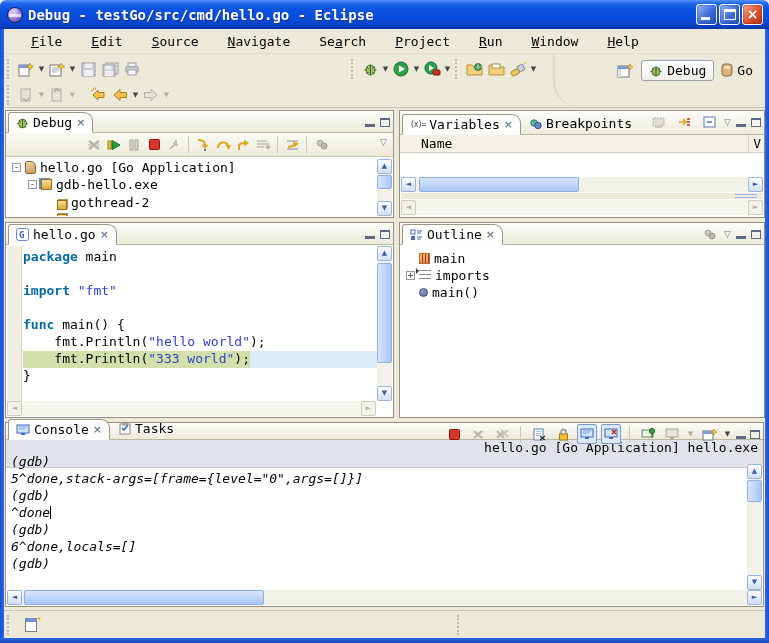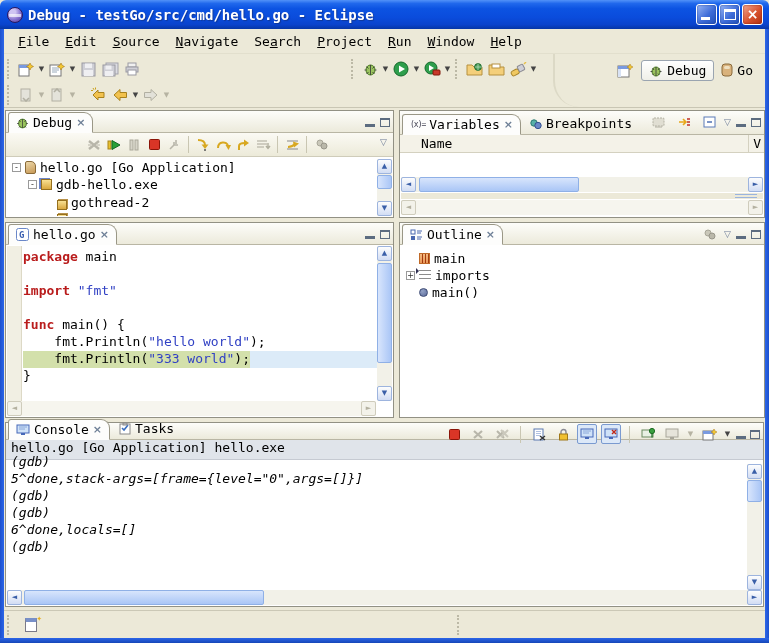--- a/index.html
+++ b/index.html
@@ -25,21 +25,21 @@
   .g-close { position:absolute; inset:0; color:#fff; font-weight:bold; font-size:14px; line-height:19px; text-align:center; font-family:"DejaVu Sans",sans-serif; }
 
   .win-edge { position:absolute; background:linear-gradient(90deg,#1c50ce,#2c66e8); }
   .edge-l { left:0; top:29px; bottom:0; width:4px; }
   .edge-r { right:0; top:29px; bottom:0; width:4px; background:linear-gradient(90deg,#2c66e8,#1c50ce); }
   .edge-b { left:0; right:0; bottom:0; height:5px; background:linear-gradient(180deg,#2c66e8,#1546b8); }
 
   
   .menubar { position:absolute; top:29px; left:4px; right:4px; height:25px; background:#ece9d8;
     display:flex; align-items:center; padding-left:6px; border-bottom:1px solid #e2dfcd;}
-  .menu-item { padding:2px 8px; cursor:default; }
+  .menu-item { padding:2px 8px; cursor:default;margin-left:13px; }
   .toolbar { position:absolute; top:54px; left:4px; right:4px; height:54px; background:#ece9d8; border-bottom:1px solid #c9c6b4; }
   .tbrow { position:absolute; left:0; right:0; display:flex; align-items:center; }
   .row1 { top:2px; height:26px; }
   .row2 { top:29px; height:23px; }
   .tbtn { width:22px; height:22px; display:flex; align-items:center; justify-content:center; position:relative; }
   .dd { width:9px; height:22px; display:flex; align-items:center; justify-content:center; color:#444; font-size:7px; font-family:"DejaVu Sans",sans-serif; }
   .dd.dis { color:#b6b3a2; }
   .handle { width:5px; height:20px; margin:0 3px; border-left:2px dotted #bcb9a6; }
   .tsep { width:1px; height:17px; background:#c9c6b2; margin:0 4px; }
   .pers-curve { position:absolute; right:186px; top:0; width:26px; height:53px;
@@ -81,26 +81,26 @@
   .imports-icon::before{ content:""; position:absolute; left:-3px; top:-2px; border:3px solid transparent; border-left-color:#335; }
   .function-icon { width:9px; height:9px; flex:none; border-radius:50%; background:radial-gradient(circle at 35% 30%,#93a2c6,#5a6a9a); border:1px solid #3c4a74; }
 
   
   .ed-content { position:absolute; left:1px; right:1px; top:23px; bottom:1px; background:#fff; }
   .ed-margin-col { position:absolute; left:0; top:0; bottom:15px; width:15px; background:#f1efe3; border-right:1px solid #ddd9c6; }
   .ed-code { position:absolute; left:16px; top:0; right:15px; bottom:15px; overflow:hidden; padding-top:3px; }
   .cl { height:17px; white-space:pre; position:relative; display:flex; }
   .cl.current { background:#dcebf8; }
   .grn { background:#d3e0ab; }
-  .kw { color:#b91c1c; font-weight:bold; }
+  .kw { color:#0369a1; font-weight:bold; }
   .str { color:#3141c4; }
   .pl { color:#000; }
 
   
-  .con-header { height:20px; background:#e0e4ea; border-bottom:1px solid #c6cad2; padding:0 5px; line-height:15px; white-space:nowrap; overflow:hidden; }
+  .con-header { height:28px; background:#e0e4ea; border-bottom:1px solid #c6cad2; padding:0 5px; line-height:15px; white-space:nowrap; overflow:hidden;text-align:right; }
   .con-body { position:absolute; left:1px; right:16px; top:41px; bottom:16px; overflow:hidden; padding-left:4px; }
   .con-line { height:17px; white-space:pre;font-style:italic; }
   .caret { display:inline-block; width:1px; height:13px; background:#000; vertical-align:-2px; }
 
   
   .sb { position:absolute; background:#f2f1e8; font-family:"DejaVu Sans",sans-serif; }
   .sb .btn { position:absolute; width:15px; height:15px; background:linear-gradient(180deg,#fdfdfd,#d2ddf4);
     border:1px solid #9db4de; border-radius:2px; color:#3a5fa8; font-size:7px; text-align:center; line-height:13px; }
   .sb .thumb { position:absolute; background:linear-gradient(90deg,#d8e5fc,#aac6f6); border:1px solid #8fb0e6; border-radius:2px; }
   .sb.horiz .thumb { top:0; height:15px; background:linear-gradient(180deg,#d8e5fc,#aac6f6); }
@@ -650,20 +650,21 @@
         <div class="dd">▼</div>
         <div class="vmin"></div>
         <div class="vmax"></div>
       </div>
     </div>
     <div class="con-header">hello.go [Go Application] hello.exe</div>
     <div class="con-body" style="margin-top: -10px;">
         <div class="con-line">(gdb)</div>
         <div class="con-line">5^done,stack-args=[frame={level="0",args=[]}]</div>
         <div class="con-line">(gdb)</div>
+        <div class="con-line">^done<span class="caret"></span></div>
         <div class="con-line">(gdb)</div>
         <div class="con-line">6^done,locals=[]</div>
         <div class="con-line">(gdb)</div>
       </div>
     <div class="sb vert" style="right:1px; top:41px; width:15px; bottom:16px;">
       <div class="btn" style="top:0;">▲</div>
       <div class="thumb" style="top:16px; height:22px;"></div>
       <div class="btn" style="bottom:0;">▼</div>
     </div>
     <div class="sb horiz" style="left:1px; right:1px; bottom:1px; height:15px;">

